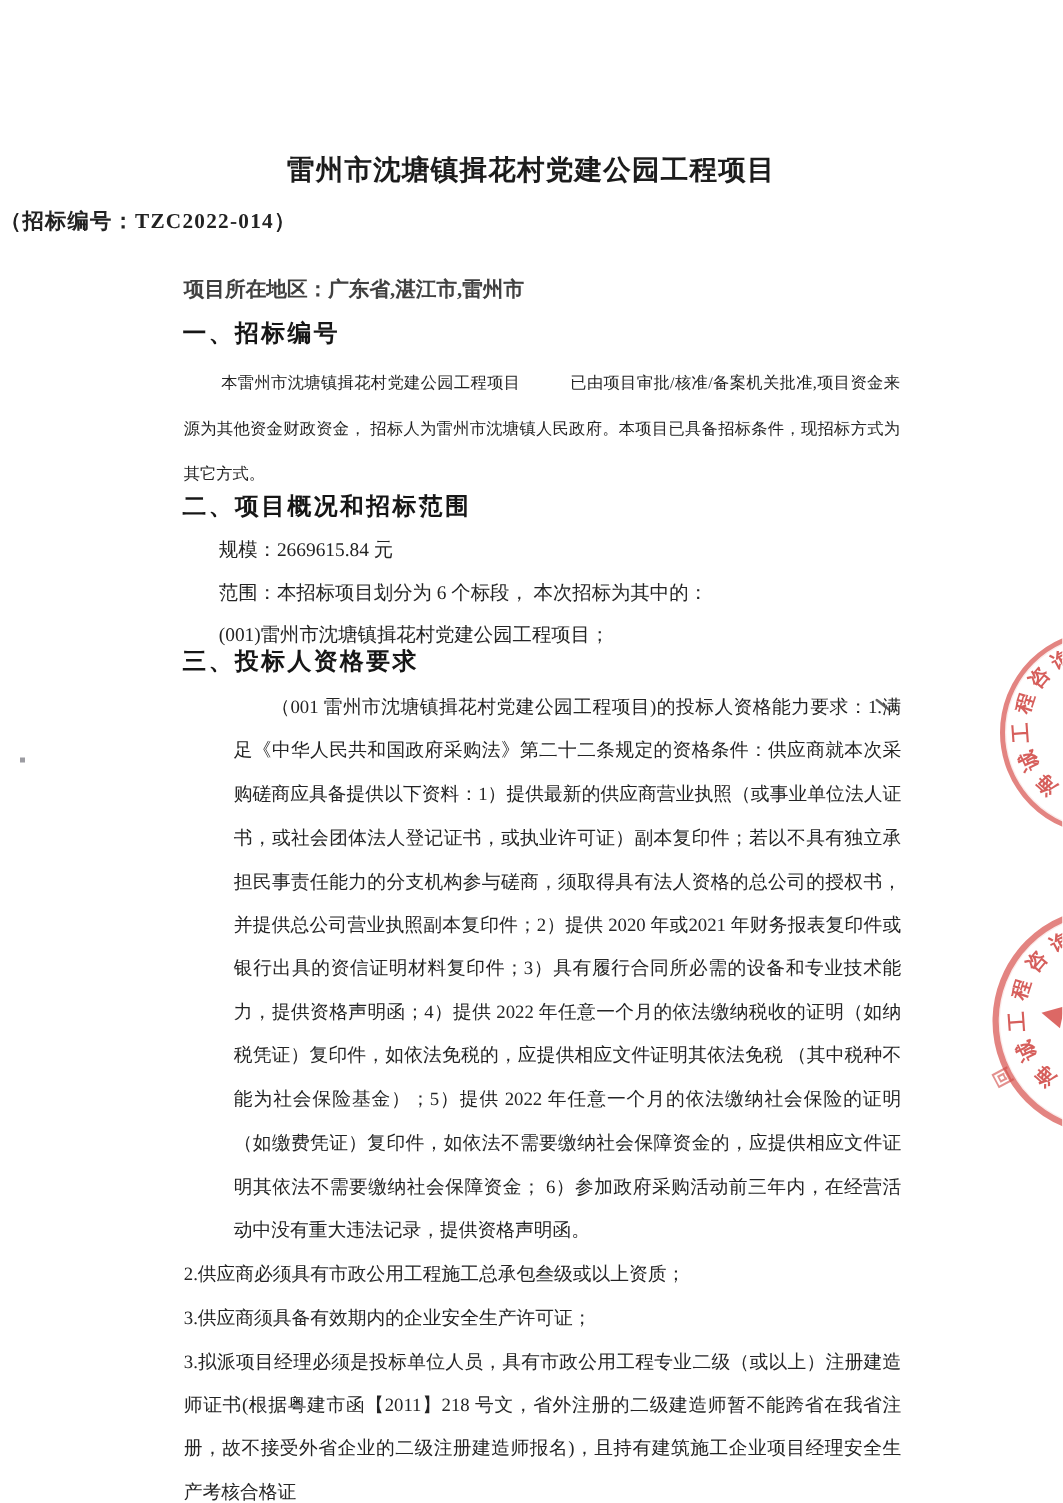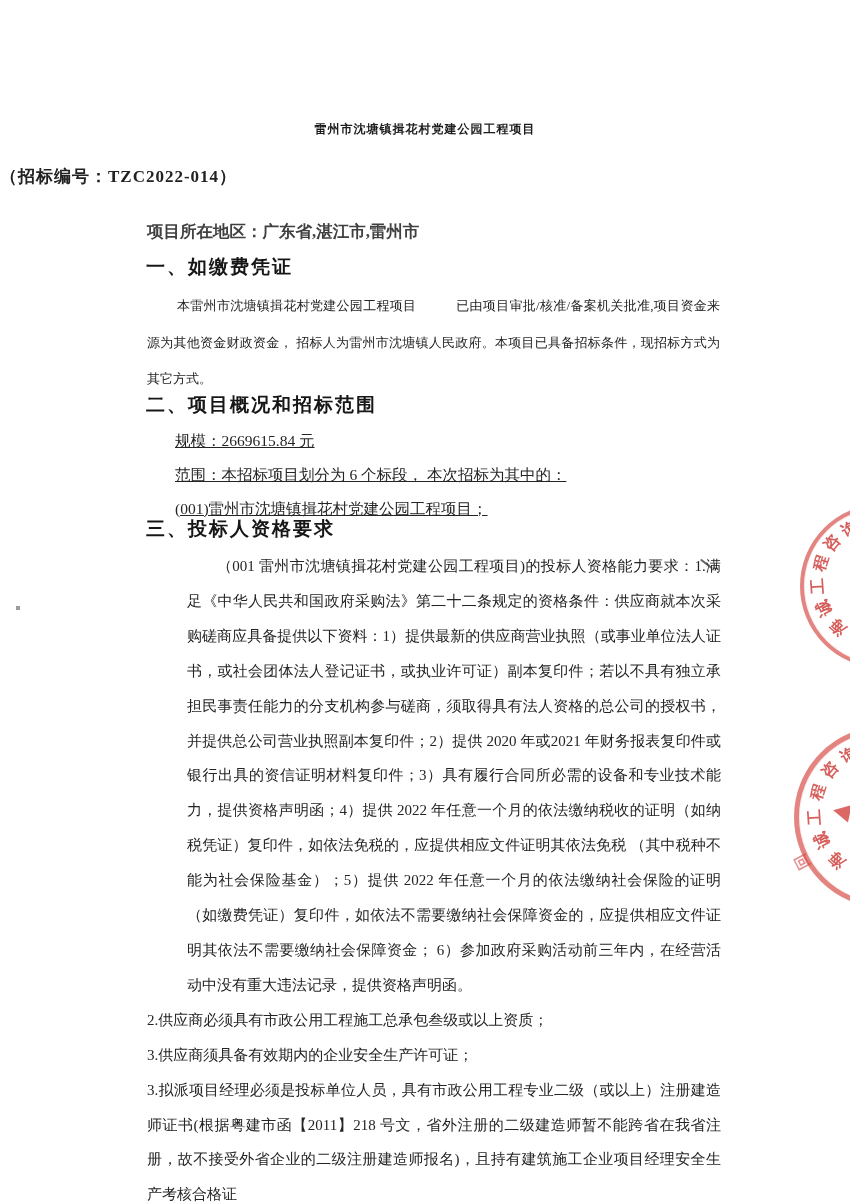--- a/index.html
+++ b/index.html
@@ -7,21 +7,21 @@
     position:relative;
     width:850px;height:1202px;
     background:#ffffff;
     overflow:hidden;
     font-family:"Liberation Serif","DejaVu Serif",serif;
     color:#262626;
   }
   .doc-title{
     position:absolute;top:121px;left:0;right:0;
     text-align:center;
-    font-size:12px;font-weight:bold;color:#1c1c1c;
+    font-size:22px;font-weight:bold;color:#1c1c1c;
     letter-spacing:1px;
   }
   .doc-subtitle{
     position:absolute;top:165px;left:0;right:0;
     font-size:17px;font-weight:600;color:#222;
     letter-spacing:1px;
   }
   .location-line{
     position:absolute;top:221px;left:147px;
     font-size:16.5px;font-weight:600;color:#404040;
@@ -38,21 +38,20 @@
   .sec1-body{
     position:absolute;top:288px;left:147px;width:573px;
     font-size:13px;line-height:36.6px;
     text-align:justify;text-indent:30px;
     color:#242424;
   }
   .sec2-body{
     position:absolute;top:424px;left:175px;
     font-size:15.5px;line-height:33.8px;
     color:#242424;
-    text-decoration:underline;
   }
   .sec3-body{
     position:absolute;top:549px;left:147px;width:574px;
     font-size:15px;line-height:34.9px;
     text-align:justify;color:#242424;
   }
   .sec3-body p{margin:0;}
   .sec3-body p.qual{text-indent:30px;margin-left:40px;}
   
   .stamp-ring{
@@ -96,21 +95,21 @@
 </head>
 <body>
 
 <div class="page">
 
   <div class="doc-title">雷州市沈塘镇揖花村党建公园工程项目</div>
   <div class="doc-subtitle">（招标编号：TZC2022-014）</div>
 
   <div class="location-line">项目所在地区：广东省,湛江市,雷州市</div>
 
-  <div id="sec1-heading" class="sec-heading">一、如缴费凭证</div>
+  <div id="sec1-heading" class="sec-heading">一、招标编号</div>
   <div class="sec1-body">本雷州市沈塘镇揖花村党建公园工程项目　　　已由项目审批/核准/备案机关批准,项目资金来源为其他资金财政资金， 招标人为雷州市沈塘镇人民政府。本项目已具备招标条件，现招标方式为其它方式。</div>
 
   <div id="sec2-heading" class="sec-heading">二、项目概况和招标范围</div>
   <div class="sec2-body">
     <div>规模：2669615.84 元</div>
     <div>范围：本招标项目划分为 6 个标段， 本次招标为其中的：</div>
     <div>(001)雷州市沈塘镇揖花村党建公园工程项目；</div>
   </div>
 
   <div id="sec3-heading" class="sec-heading">三、投标人资格要求</div>

